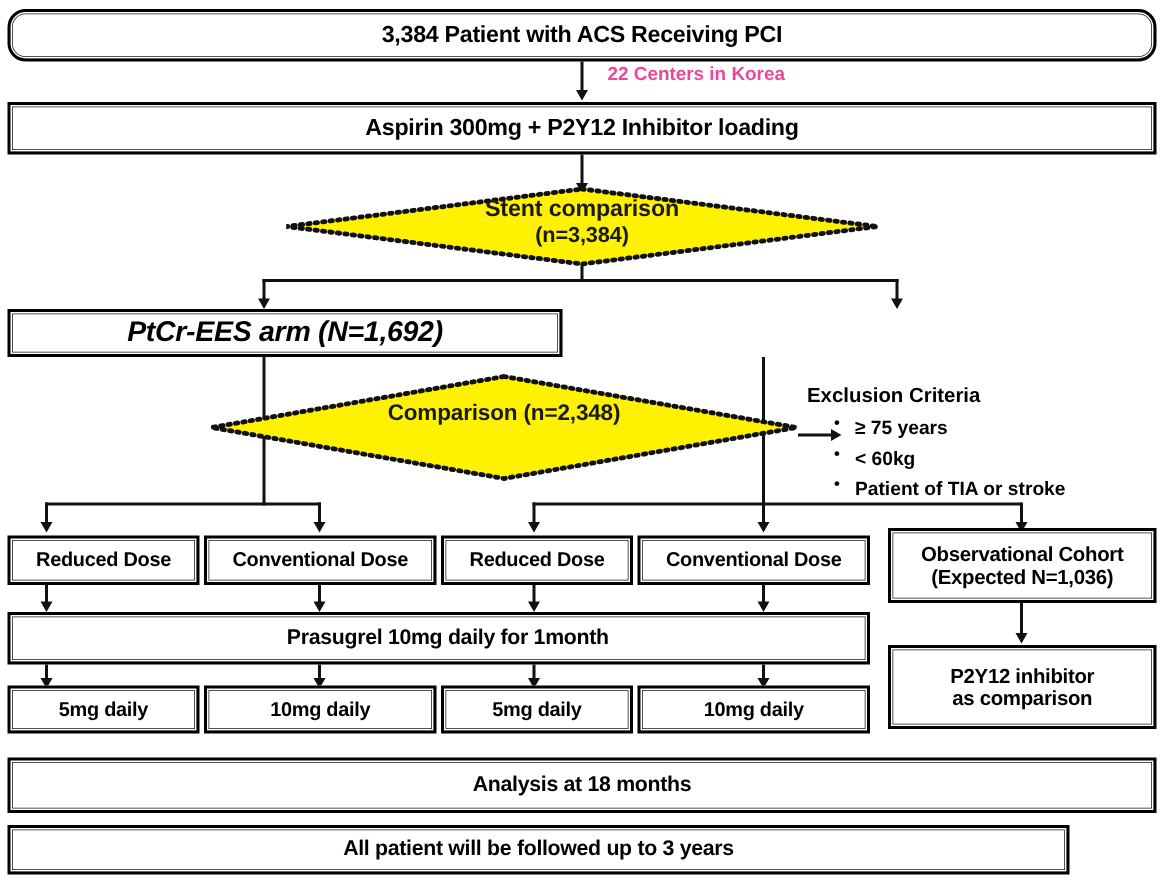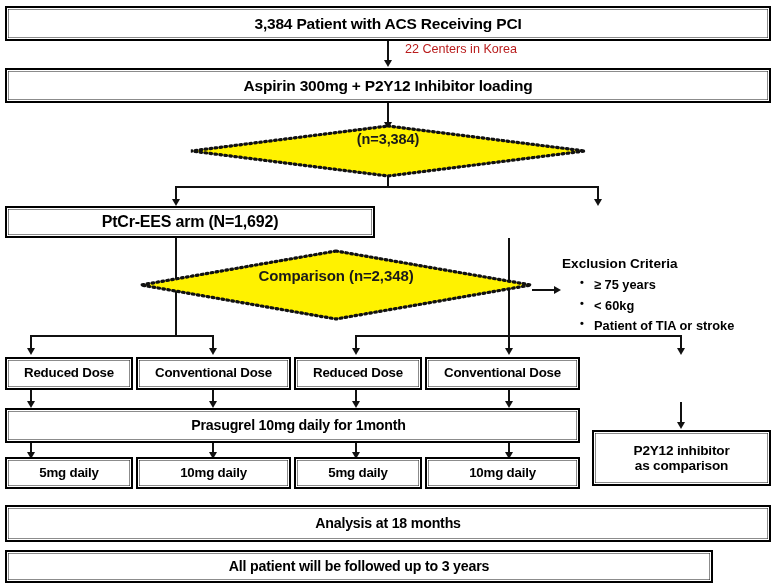--- a/index.html
+++ b/index.html
@@ -30,21 +30,21 @@
     align-items: center;
     justify-content: center;
     text-align: center;
     color: #000000;
     font-weight: bold;
     line-height: 1.12;
     letter-spacing: -0.2px;
   }
   .box span { display: block; padding: 0 3px; }
   .t-head   { font-size: 15.5px; }
-  .t-arm    { font-size: 16px; }
+  .t-arm    { font-size: 19px; font-style: italic; }
   .t-dose   { font-size: 13.3px; }
   .t-daily  { font-size: 13.3px; align-items: center; }
   .t-bar    { font-size: 14.2px; padding-left: 12px; }
   .t-right  { font-size: 13.6px; }
   .t-bottom { font-size: 14.2px; }
 
   
   .vline, .hline {
     position: absolute;
     background: #111111;
@@ -108,50 +108,51 @@
     content: "\2022";
     position: absolute;
     left: 0;
     top: -1px;
     font-size: 11px;
   }
   
   .free-label {
     position: absolute;
     font-size: 12.6px;
-    font-weight: normal;
-    color: #b91c1c;
+    font-weight: bold;
+    color: #ec4899;
     white-space: nowrap;
   }
 </style>
 </head>
 <body>
 
 <div id="canvas">
 
-  <div class="box t-head" style="left:5px; top:6px; width:766px; height:35px;">
+  <div class="box t-head" style="left:5px; top:6px; width:766px; height:35px;border-radius:12px;">
     <span>3,384 Patient with ACS Receiving PCI</span>
   </div>
 
   <div class="vline" style="left:387px; top:41px; height:21px;"></div>
   <div class="arrowhead" style="left:383.5px; top:60px;"></div>
   <div class="free-label" style="left:405px; top:42px;">22 Centers in Korea</div>
 
   <div class="box t-head" style="left:5px; top:68px; width:766px; height:35px;">
     <span>Aspirin 300mg +  P2Y12 Inhibitor loading</span>
   </div>
 
   <div class="vline" style="left:387px; top:103px; height:21px;"></div>
   <div class="arrowhead" style="left:383.5px; top:122px;"></div>
 
   <div class="diamond-wrap" style="left:190px; top:125px; width:396px; height:52px;">
     <svg width="396" height="52" viewBox="0 0 396 52" aria-hidden="true">
       <polygon points="198,1 395,26 198,51 1,26" fill="#FFF200" stroke="#111111" stroke-width="3.2" stroke-dasharray="1.6 3.4" stroke-linecap="round"></polygon>
     </svg>
     <div class="diamond-label" style="top:6px; font-size:15.5px;">
+      <div>Stent comparison</div>
       <div style="font-size:14.5px;">(n=3,384)</div>
     </div>
   </div>
 
   <div class="vline" style="left:387px; top:176px; height:11px;"></div>
   <div class="hline" style="left:175px; top:186px; width:424px;"></div>
   <div class="vline" style="left:175px; top:186px; height:15px;"></div>
   <div class="arrowhead" style="left:171.5px; top:199px;"></div>
   <div class="vline" style="left:597px; top:186px; height:15px;"></div>
   <div class="arrowhead" style="left:593.5px; top:199px;"></div>
@@ -168,21 +169,21 @@
       <polygon points="196,1 391,35 196,69 1,35" fill="#FFF200" stroke="#111111" stroke-width="3.2" stroke-dasharray="1.6 3.4" stroke-linecap="round"></polygon>
     </svg>
     <div class="diamond-label" style="top:17px; font-size:15px;">
       <div>Comparison (n=2,348)</div>
     </div>
   </div>
 
   <div class="hline" style="left:532px; top:289px; width:24px;"></div>
   <div class="arrowhead-right" style="left:554px; top:285.5px;"></div>
 
-  <div id="exclusion" style="left:560px; top:256px;">
+  <div id="exclusion" style="left:536px; top:256px;">
     <div class="ex-title">Exclusion Criteria</div>
     <ul>
       <li>≥ 75 years</li>
       <li>&lt; 60kg</li>
       <li>Patient of TIA or stroke</li>
     </ul>
   </div>
 
   <div class="hline" style="left:30px; top:335px; width:147px;"></div>
   <div class="vline" style="left:30px; top:335px; height:15px;"></div>
@@ -207,20 +208,24 @@
   <div class="box t-dose" style="left:136px; top:357px; width:155px; height:33px;">
     <span>Conventional Dose</span>
   </div>
   <div class="box t-dose" style="left:294px; top:357px; width:128px; height:33px;">
     <span>Reduced Dose</span>
   </div>
   <div class="box t-dose" style="left:425px; top:357px; width:155px; height:33px;">
     <span>Conventional Dose</span>
   </div>
 
+  <div class="box t-right" style="left:592px; top:352px; width:179px; height:50px; flex-direction:column;">
+    <span>Observational Cohort</span>
+    <span>(Expected N=1,036)</span>
+  </div>
 
   <div class="vline" style="left:30px; top:390px; height:13px;"></div>
   <div class="arrowhead" style="left:26.5px; top:401px;"></div>
   <div class="vline" style="left:212px; top:390px; height:13px;"></div>
   <div class="arrowhead" style="left:208.5px; top:401px;"></div>
   <div class="vline" style="left:355px; top:390px; height:13px;"></div>
   <div class="arrowhead" style="left:351.5px; top:401px;"></div>
   <div class="vline" style="left:508px; top:390px; height:13px;"></div>
   <div class="arrowhead" style="left:504.5px; top:401px;"></div>
 

